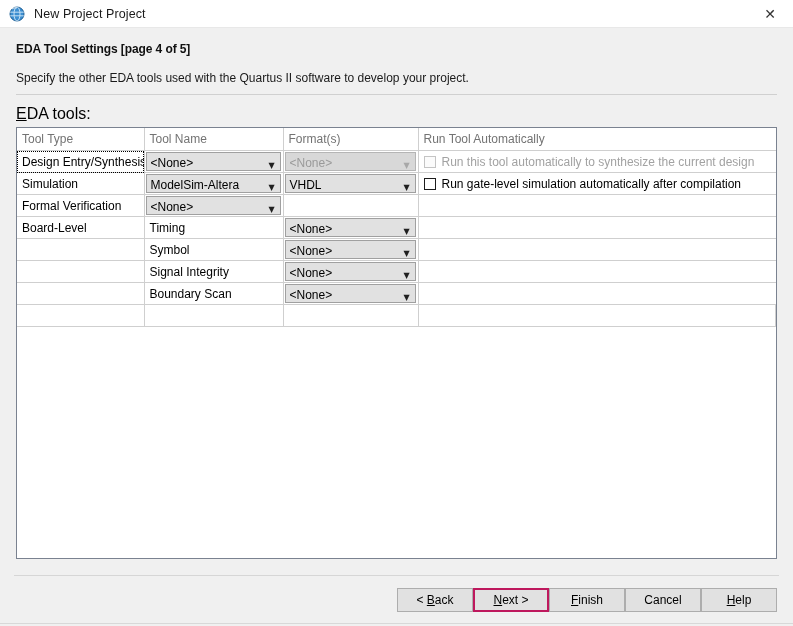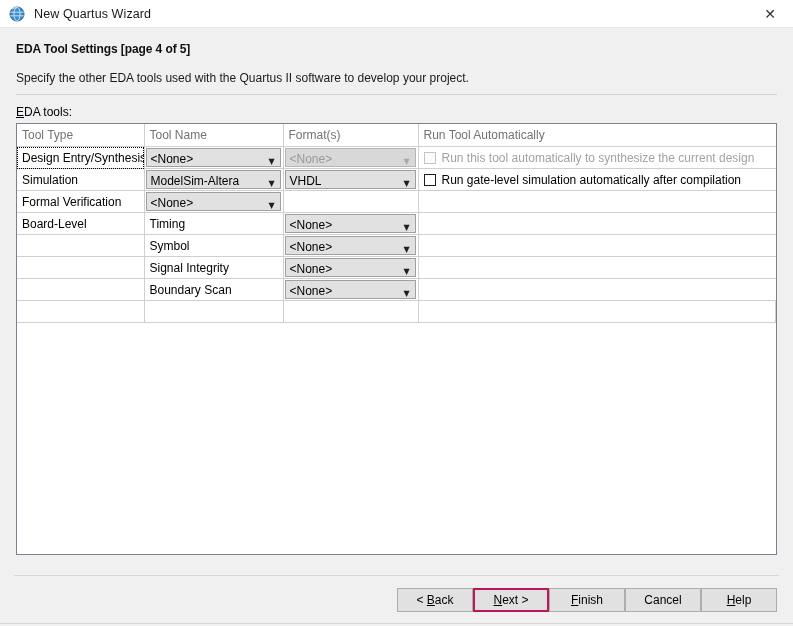--- a/index.html
+++ b/index.html
@@ -71,21 +71,21 @@
     color: #1a1a1a;
     margin-top: 15px;
   }
   .hr {
     height: 1px;
     background: #d0d0d0;
     margin: 9px 16px 0 16px;
   }
   .field-label {
     margin: 10px 0 4px 16px;
-    font-size: 12px;
+    font-size: 16px;
     color: #000;
   }
   .ul { text-decoration: underline; }
 
   
   .table-wrap {
     margin: 0 16px;
     border: 1px solid #7a8290;
     background: #ffffff;
     height: 432px;
@@ -230,21 +230,21 @@
 
 <div class="titlebar">
   <span class="app-icon">
     <svg width="16" height="16" viewBox="0 0 16 16">
       <circle cx="8" cy="8" r="7" fill="#3d8fd1" stroke="#1d5f96" stroke-width="1"></circle>
       <ellipse cx="8" cy="8" rx="3" ry="7" fill="none" stroke="#cfe6f7" stroke-width="0.9"></ellipse>
       <path d="M1.2 6.2 H14.8 M1.2 9.8 H14.8" stroke="#cfe6f7" stroke-width="0.9" fill="none"></path>
       <path d="M3 3 a6 6 0 0 1 5 -1" stroke="#ffffff" stroke-width="1.1" fill="none" opacity="0.75"></path>
     </svg>
   </span>
-  <span class="titlebar-title">New Quartus Wizard</span>
+  <span class="titlebar-title">New Project Project</span>
   <span class="close-btn">✕</span>
 </div>
 
 <div class="page-head">
   <div class="page-title">EDA Tool Settings [page 4 of 5]</div>
   <div class="page-subtitle">Specify the other EDA tools used with the Quartus II software to develop your project.</div>
 </div>
 <div class="hr"></div>
 
 <div class="field-label"><span class="ul">E</span><span>DA tools:</span></div>

